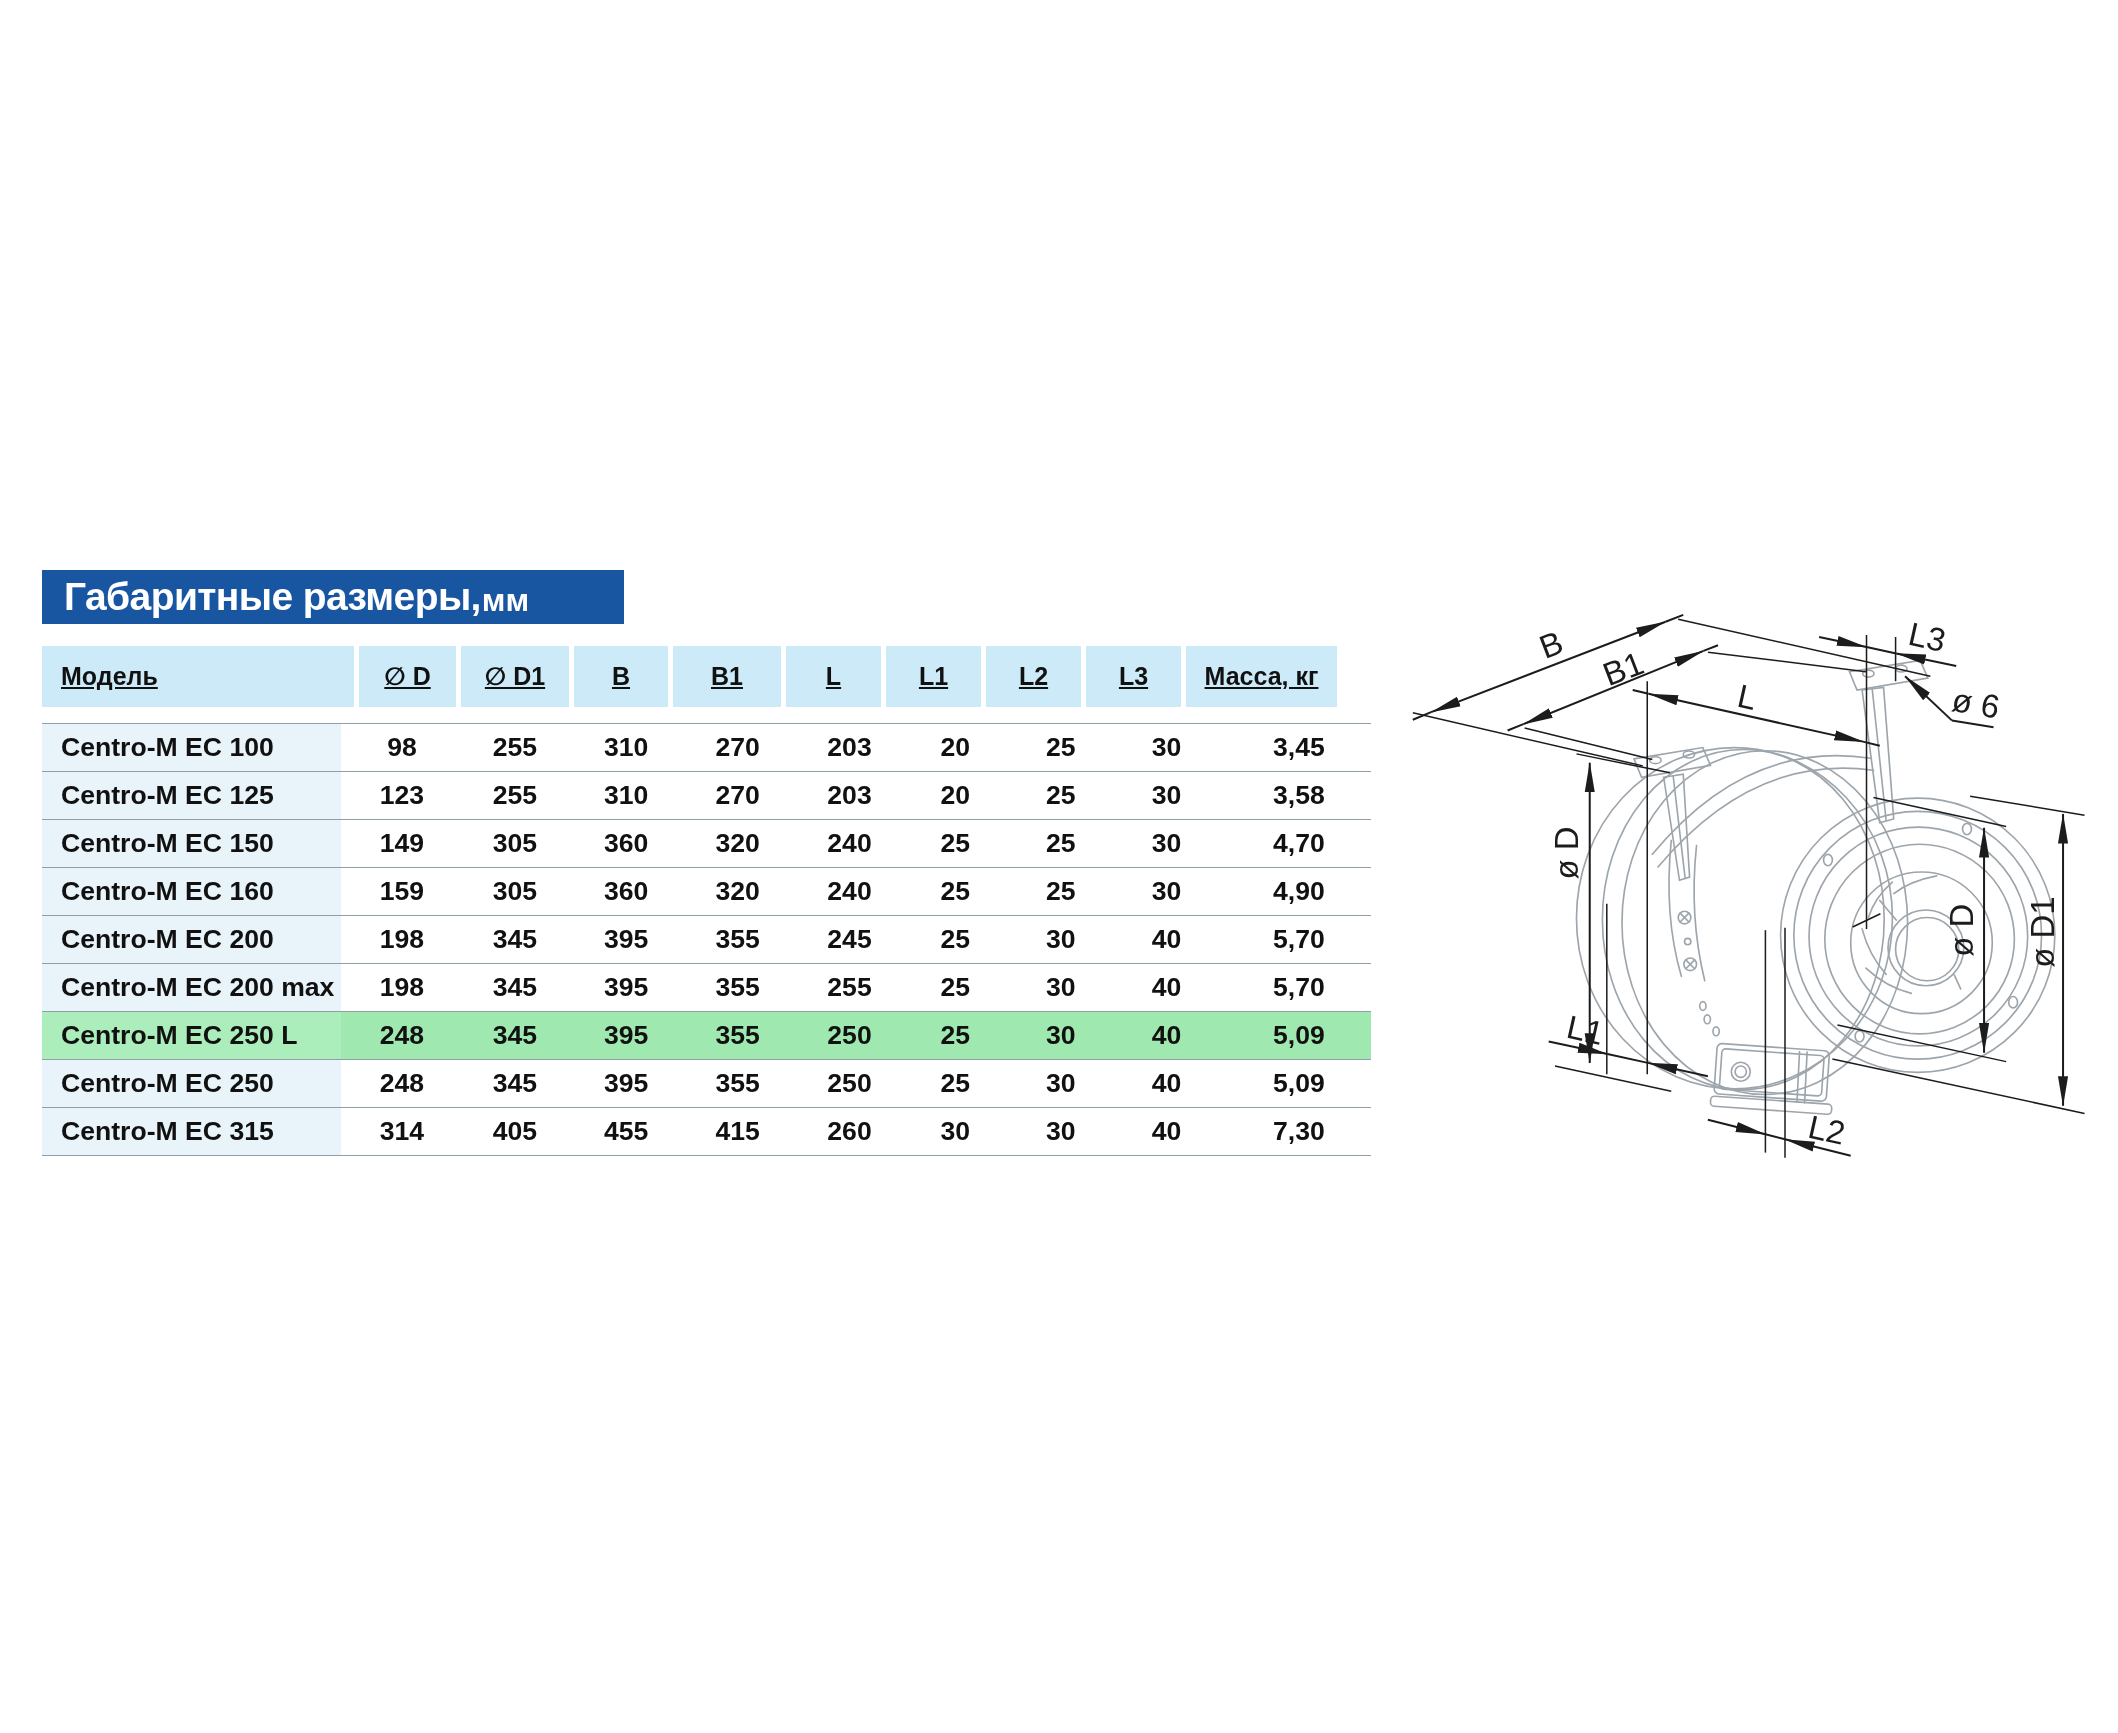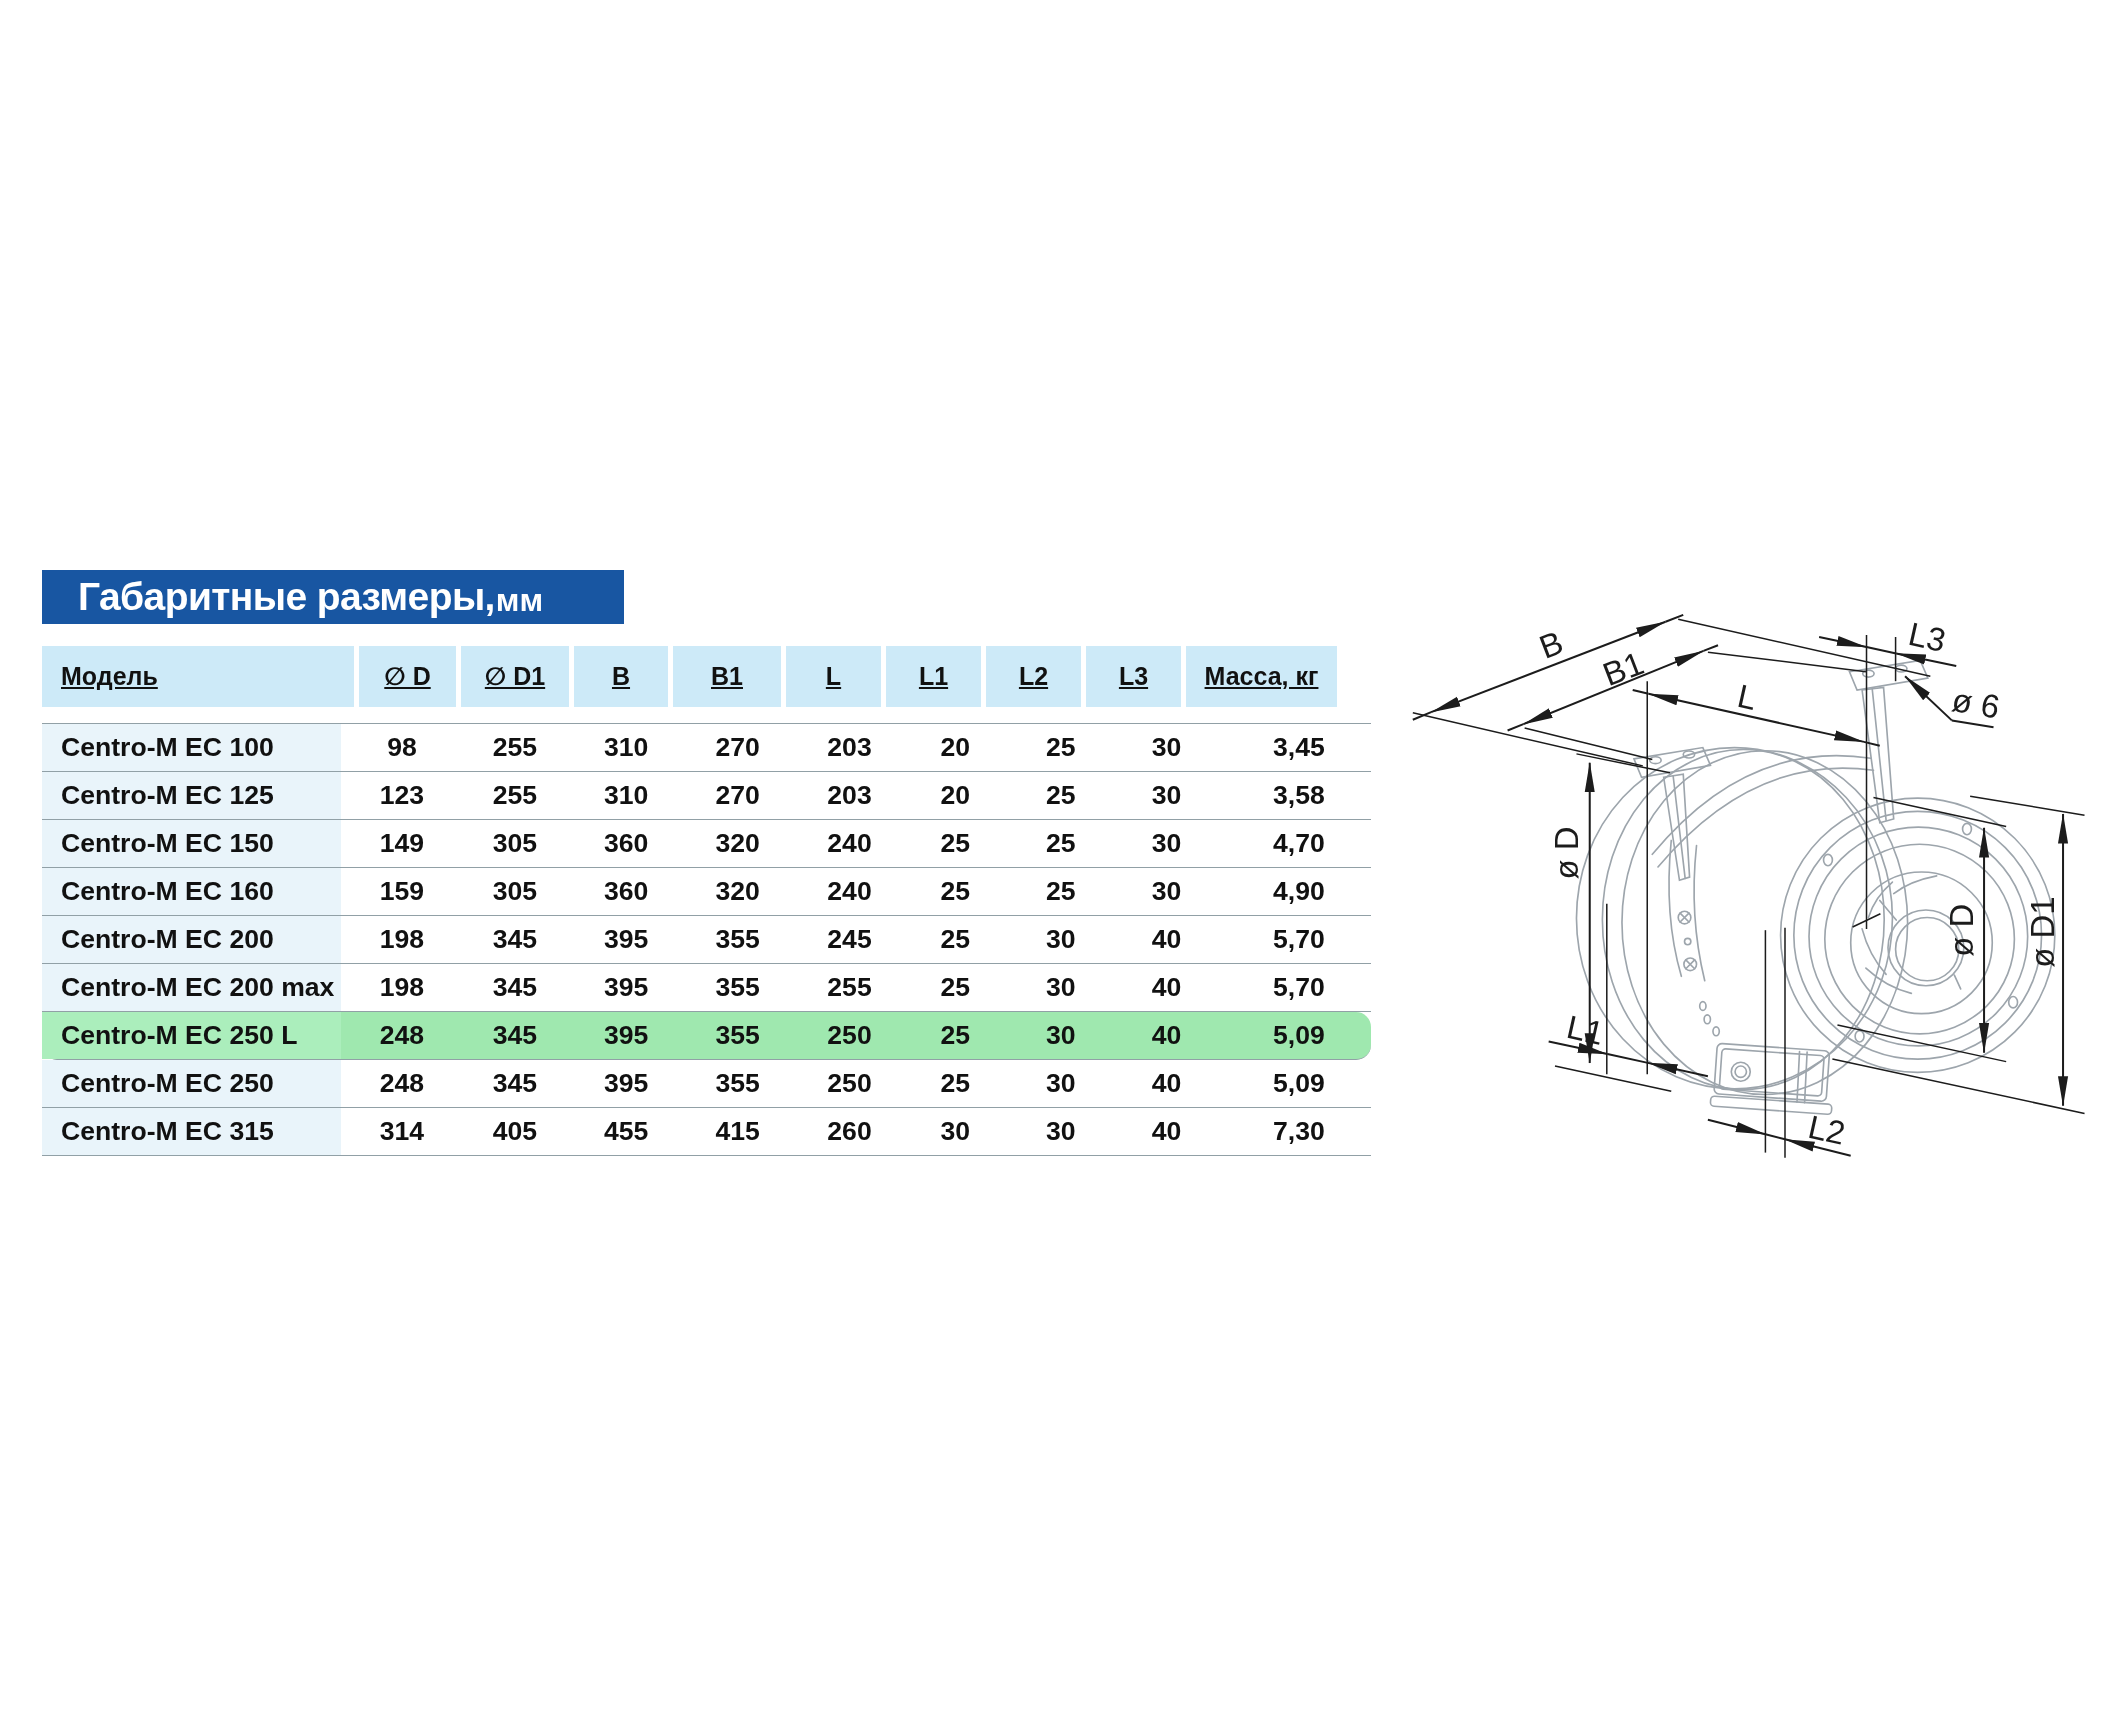--- a/index.html
+++ b/index.html
@@ -4,21 +4,21 @@
 <style>
   html,body{margin:0;padding:0;background:#ffffff;}
   .page{
     position:relative;width:2119px;height:1733px;background:#ffffff;overflow:hidden;
     font-family:"Liberation Sans","DejaVu Sans",sans-serif;color:#111111;
   }
   
   .title-bar{
     position:absolute;left:42px;top:570px;width:582px;height:54px;
     background:#1856a2;display:flex;align-items:center;
-    padding-left:36px;box-sizing:border-box;color:#ffffff;
+    padding-left:22px;box-sizing:border-box;color:#ffffff;
   }
   .title-main{font-size:39px;font-weight:700;letter-spacing:-0.6px;}
   .title-unit{font-size:32px;font-weight:700;margin-left:1px;position:relative;top:3.2px;}
   
   .thead{
     position:absolute;left:42px;top:646px;width:1329px;height:61px;
     display:flex;gap:5px;text-decoration:underline;
   }
   .thead > div{
     background:#cdeaf8;display:flex;align-items:center;justify-content:center;
@@ -40,21 +40,21 @@
   .thead > div:nth-child(2),.trow > div:nth-child(2){width:97px;}
   .thead > div:nth-child(3),.trow > div:nth-child(3){width:108px;}
   .thead > div:nth-child(4),.trow > div:nth-child(4){width:94px;}
   .thead > div:nth-child(5),.trow > div:nth-child(5){width:108px;}
   .thead > div:nth-child(6),.trow > div:nth-child(6){width:95px;}
   .thead > div:nth-child(7),.trow > div:nth-child(7){width:95px;}
   .thead > div:nth-child(8),.trow > div:nth-child(8){width:95px;}
   .thead > div:nth-child(9),.trow > div:nth-child(9){width:95px;}
   .thead > div:nth-child(10),.trow > div:nth-child(10){width:151px;}
   .trow > div.model-cell{background:#e9f4fa;}
-  .trow.hl{background:#9fe8af;border-radius:15px;}
+  .trow.hl{background:#9fe8af;}
   .trow.hl > div.model-cell{background:#abeebc;}
   
   .drawing{position:absolute;left:1360px;top:594px;width:759px;height:594px;}
   .drawing .g{stroke:#9da5ac;stroke-width:2.6;fill:none;stroke-linecap:round;}
   .drawing .d{stroke:#1c1c1c;stroke-width:3.2;fill:none;}
   .drawing .dt{stroke:#1c1c1c;stroke-width:2.4;fill:none;}
   .drawing text{
     font-family:"Liberation Sans","DejaVu Sans",sans-serif;
     font-size:52px;font-weight:400;fill:#1c1c1c;
     text-anchor:middle;dominant-baseline:central;

